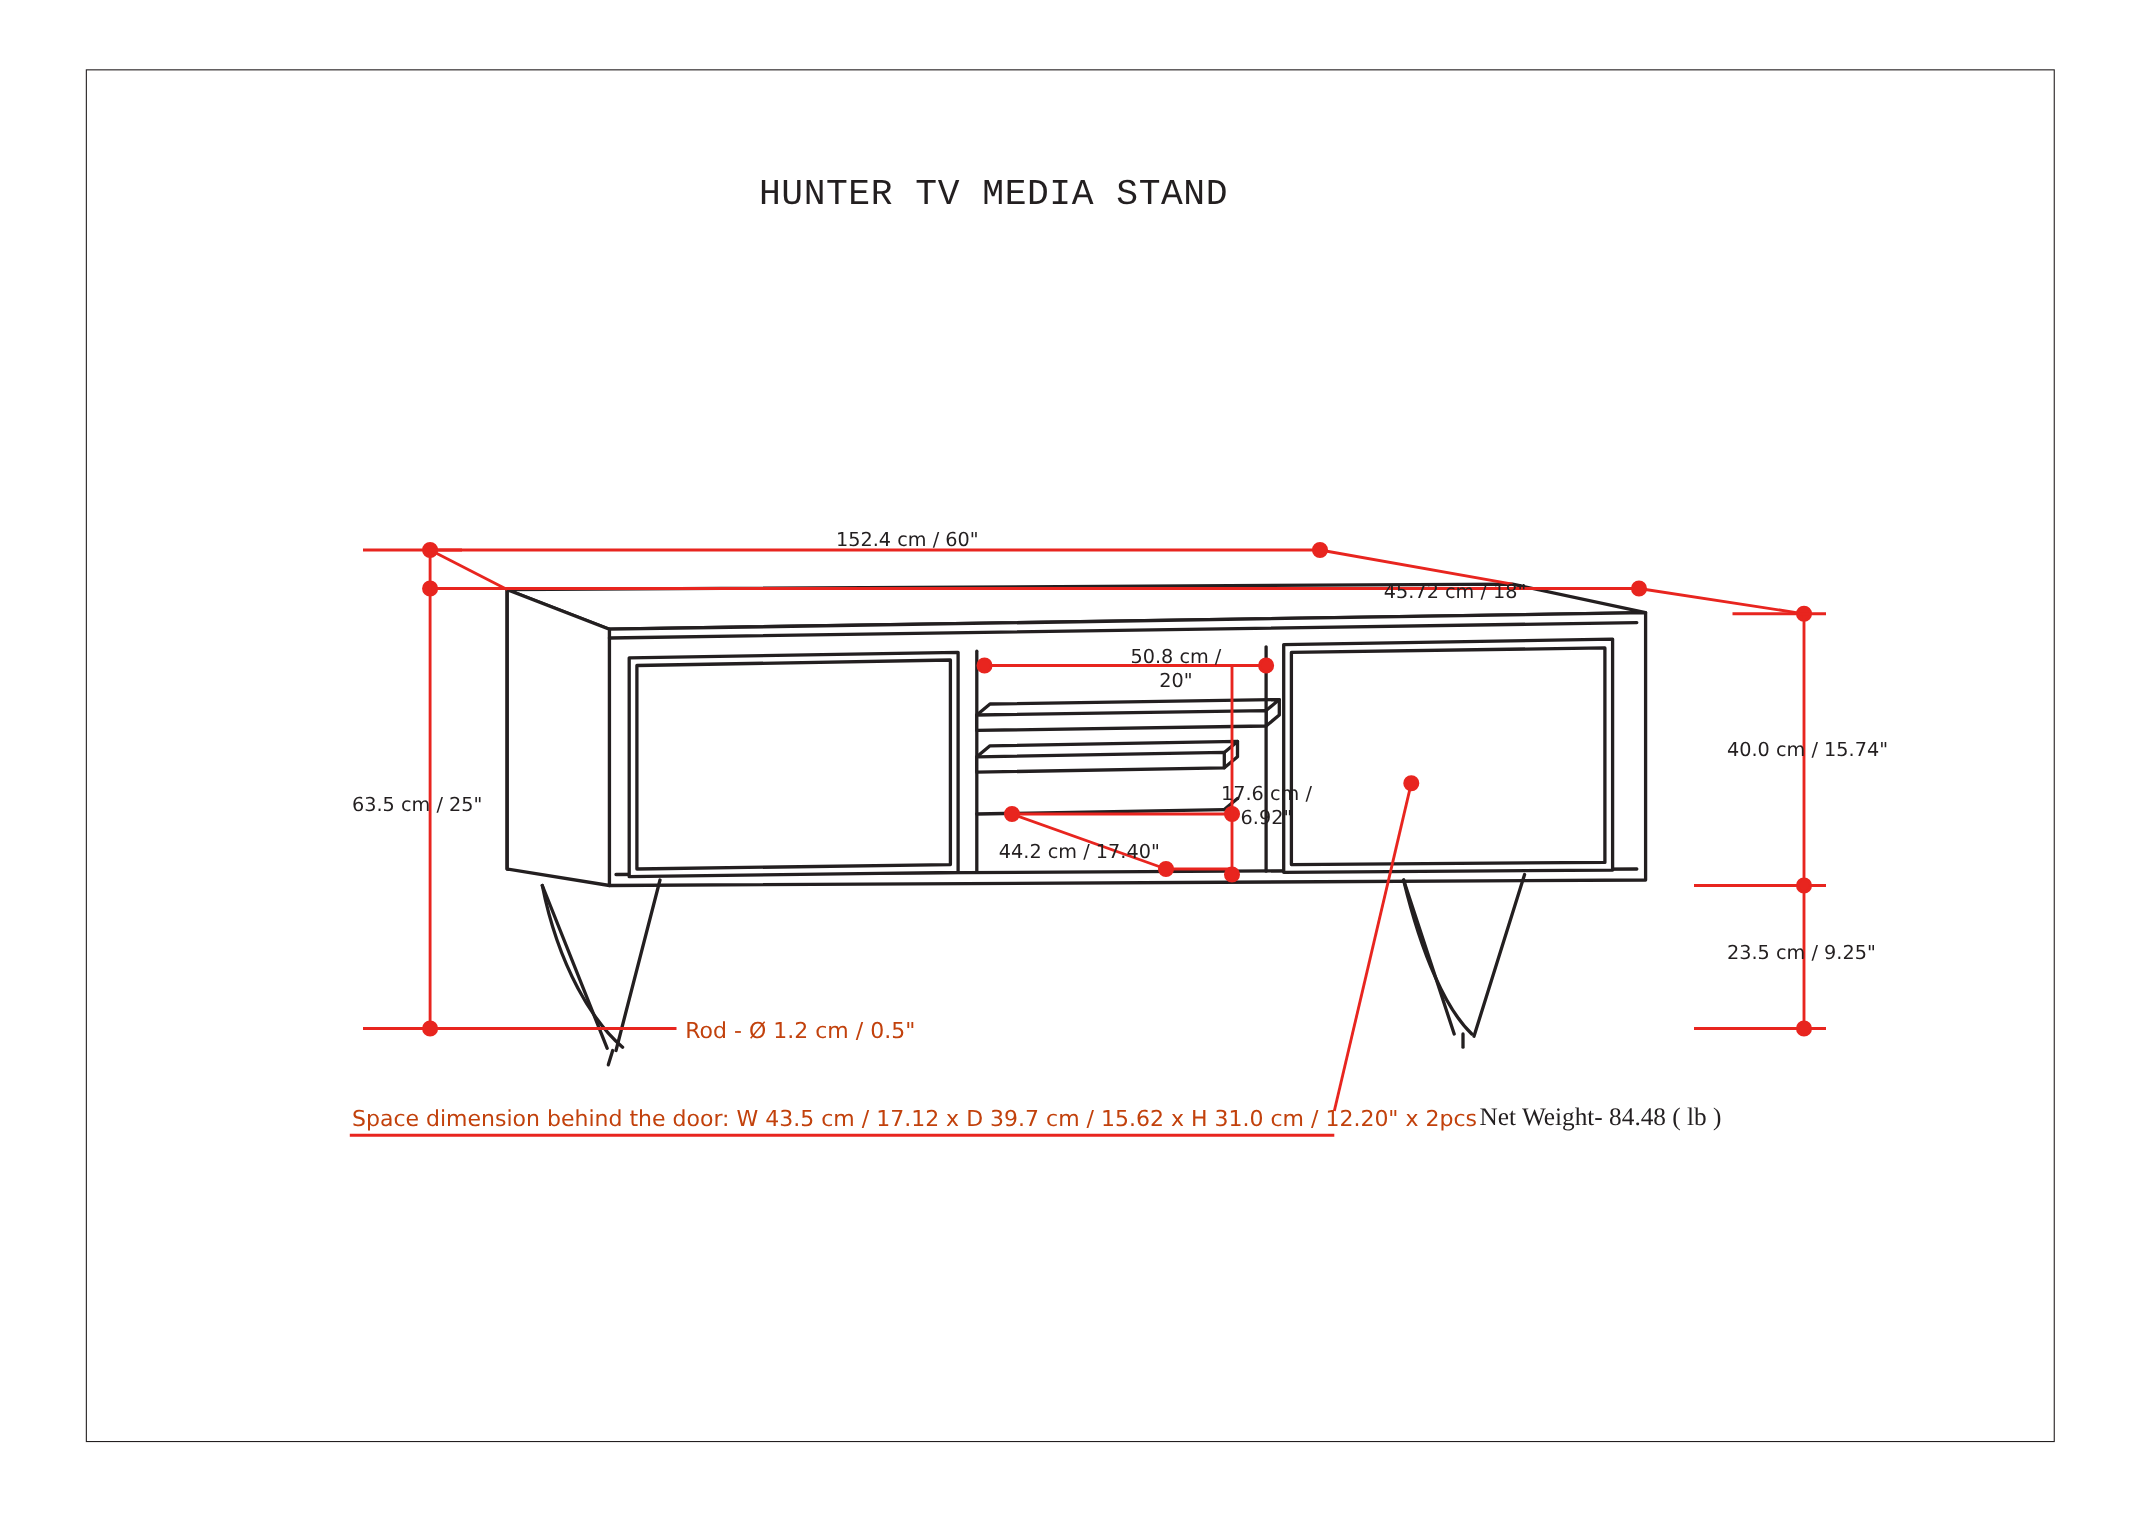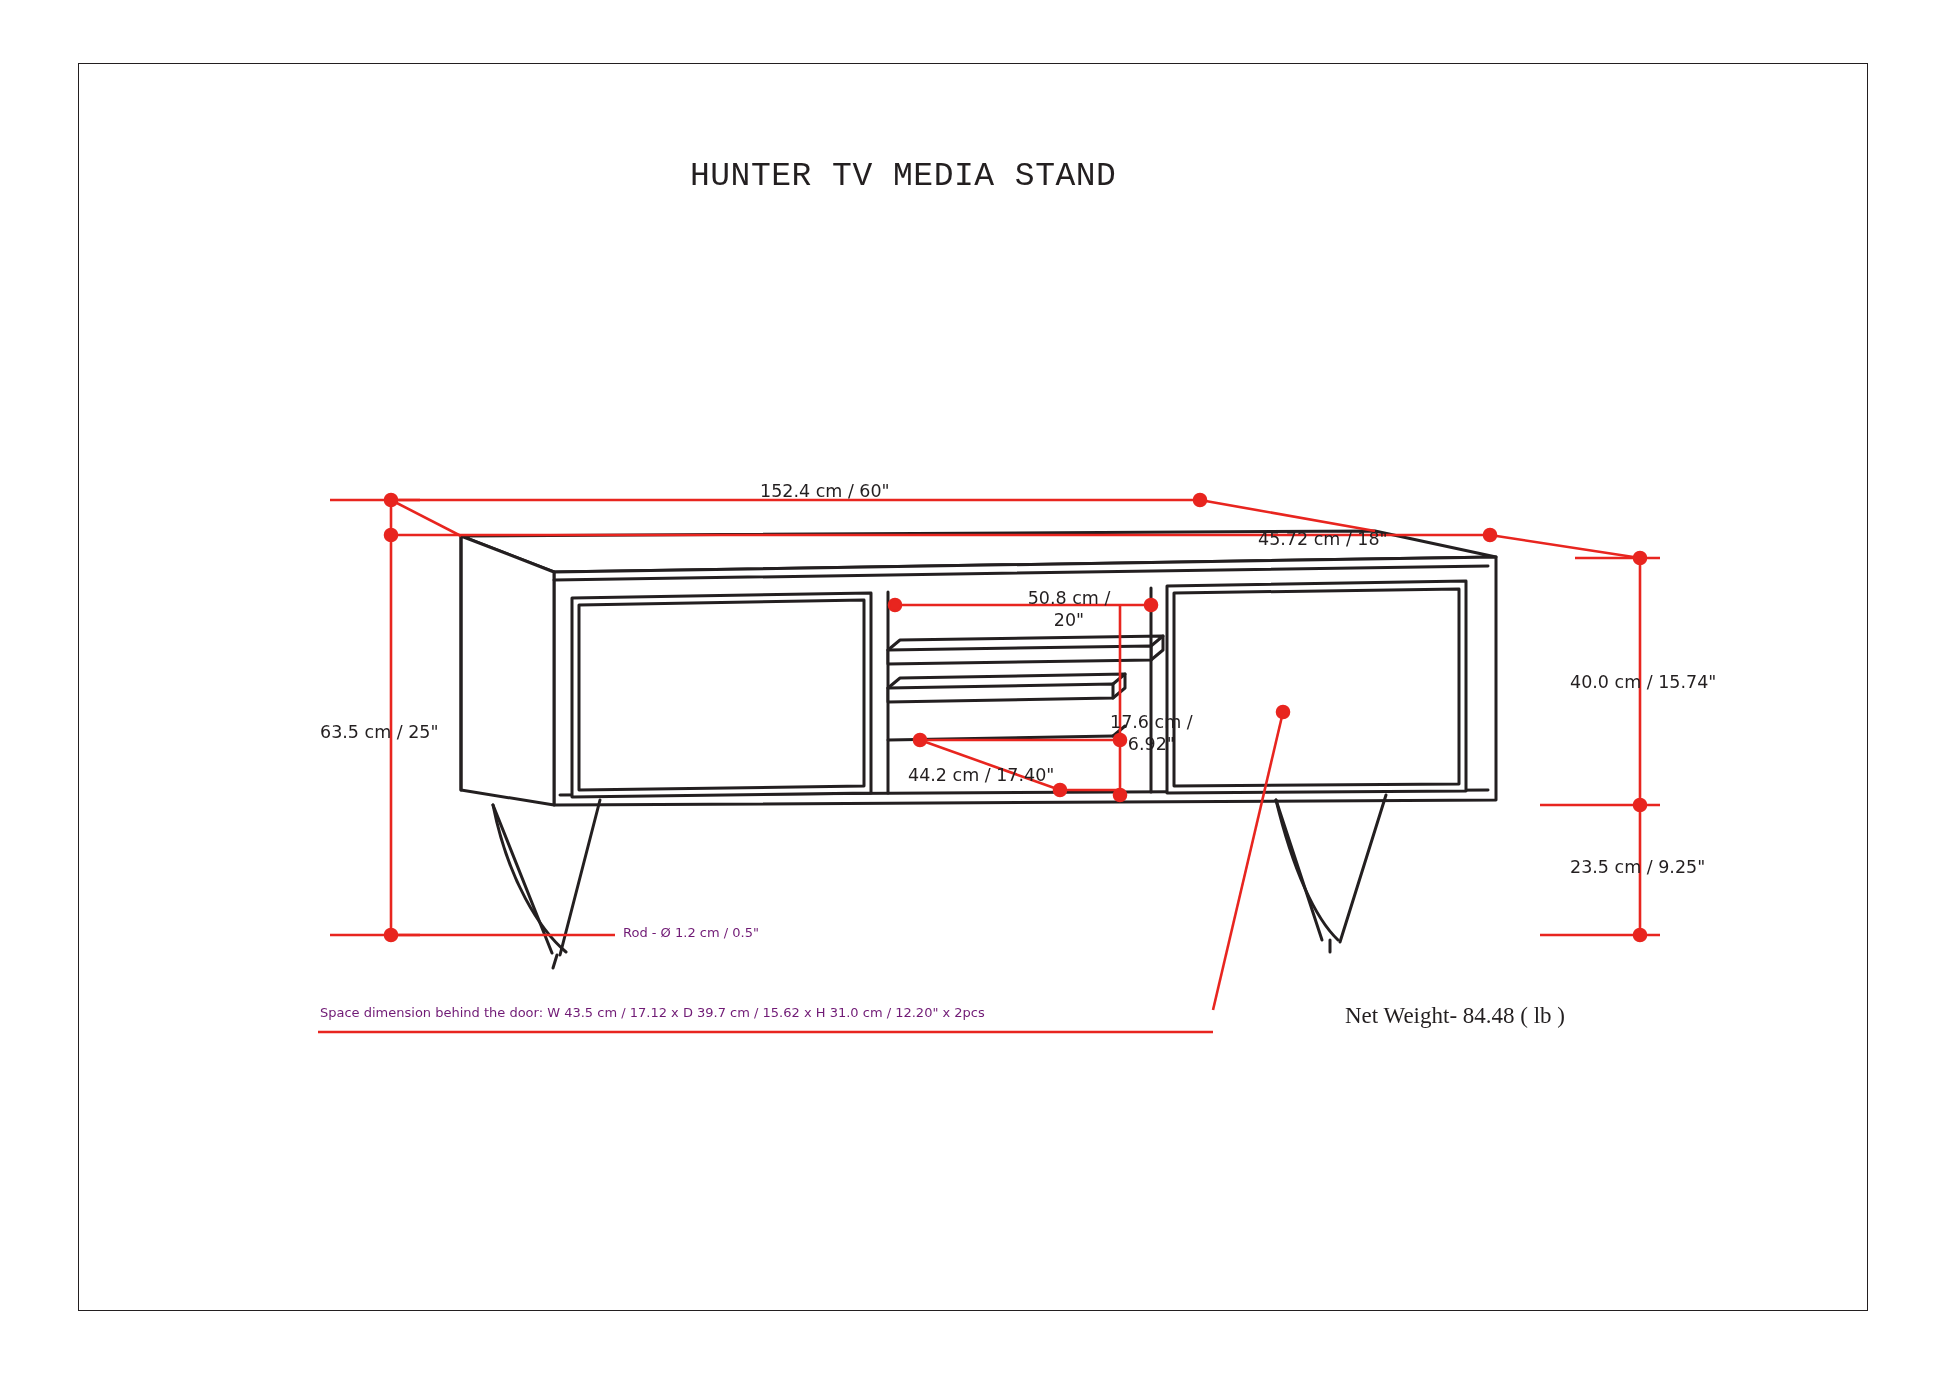--- a/index.html
+++ b/index.html
@@ -45,22 +45,22 @@
     font-size: 17.5px;
     color: #231f20;
     white-space: nowrap;
     line-height: 1.25;
   }
   .dim.center {
     text-align: center;
   }
   .note {
     position: absolute;
-    font-size: 13px;
-    color: #701a75;
+    font-size: 20px;
+    color: #c2410c;
     white-space: nowrap;
   }
   .weight {
     position: absolute;
     font-size: 23px;
     color: #231f20;
     white-space: nowrap;
     font-family: Liberation Serif, serif;
   }
 </style>

